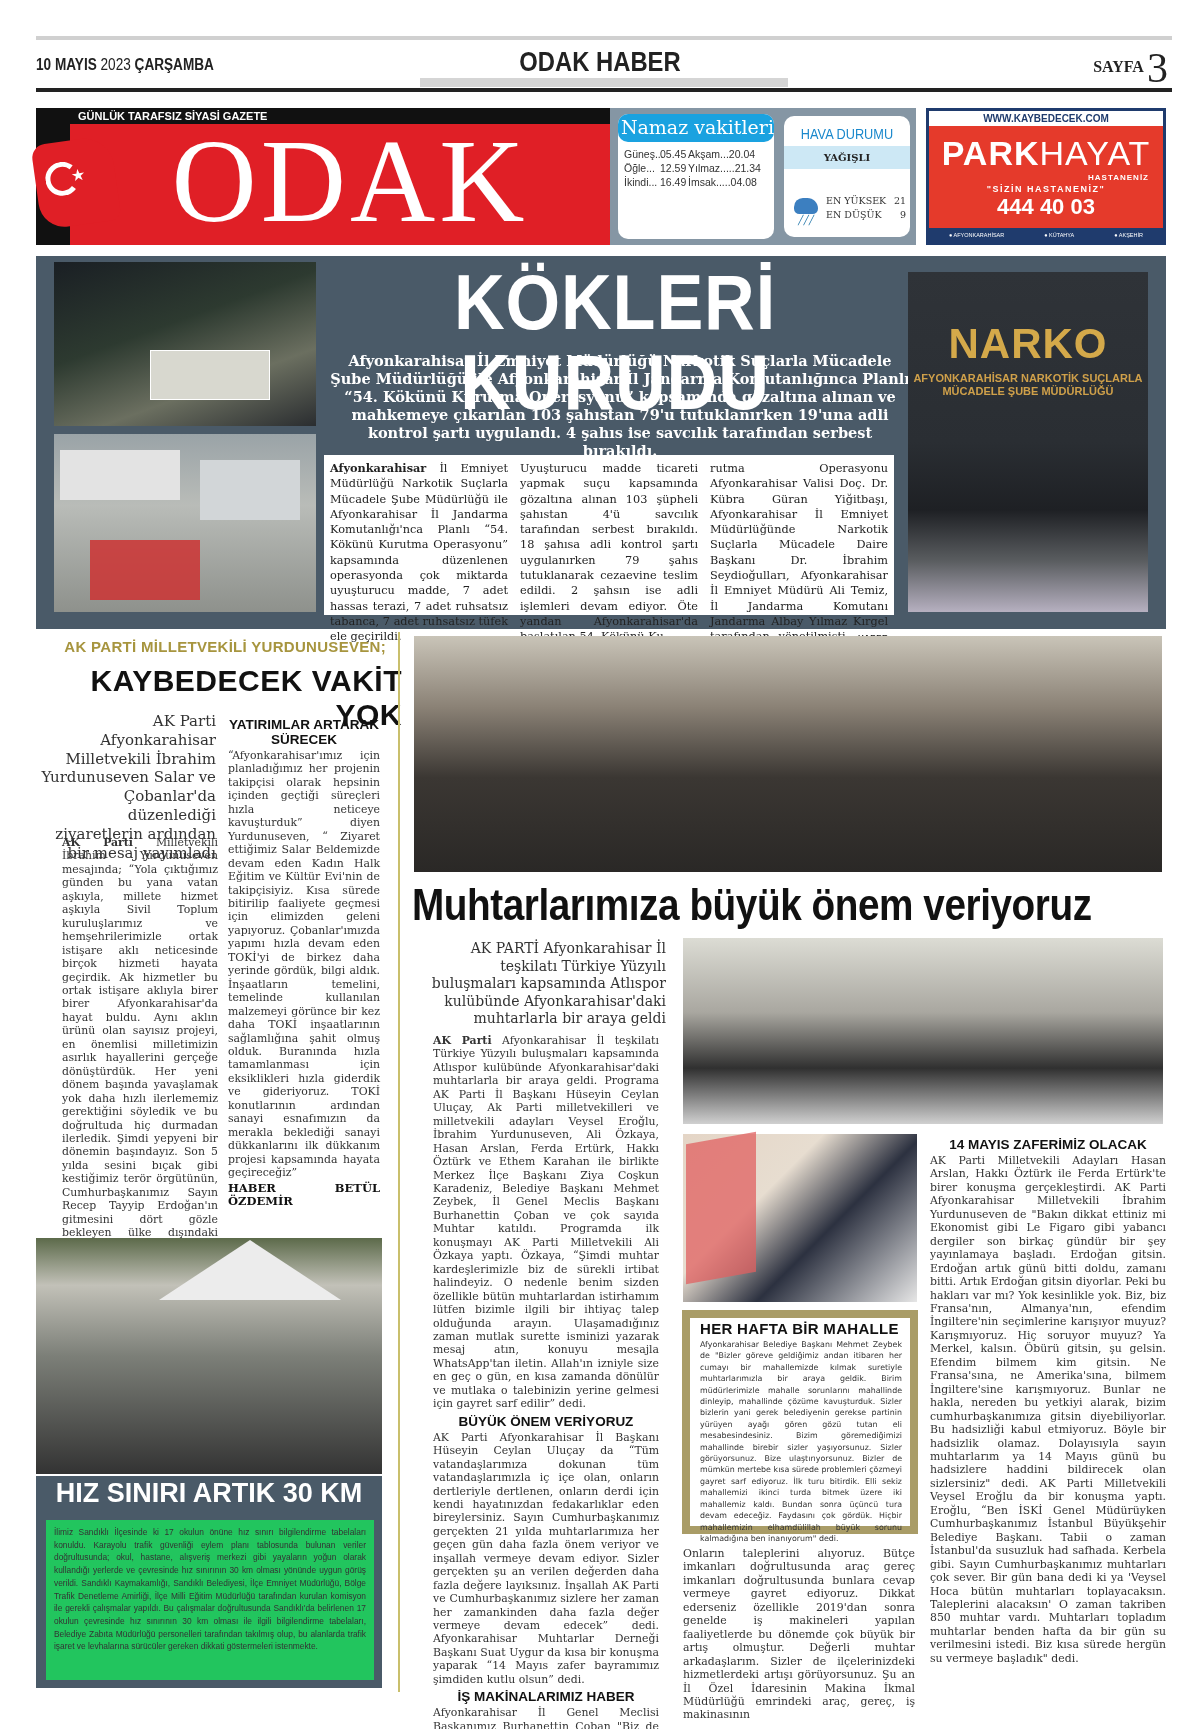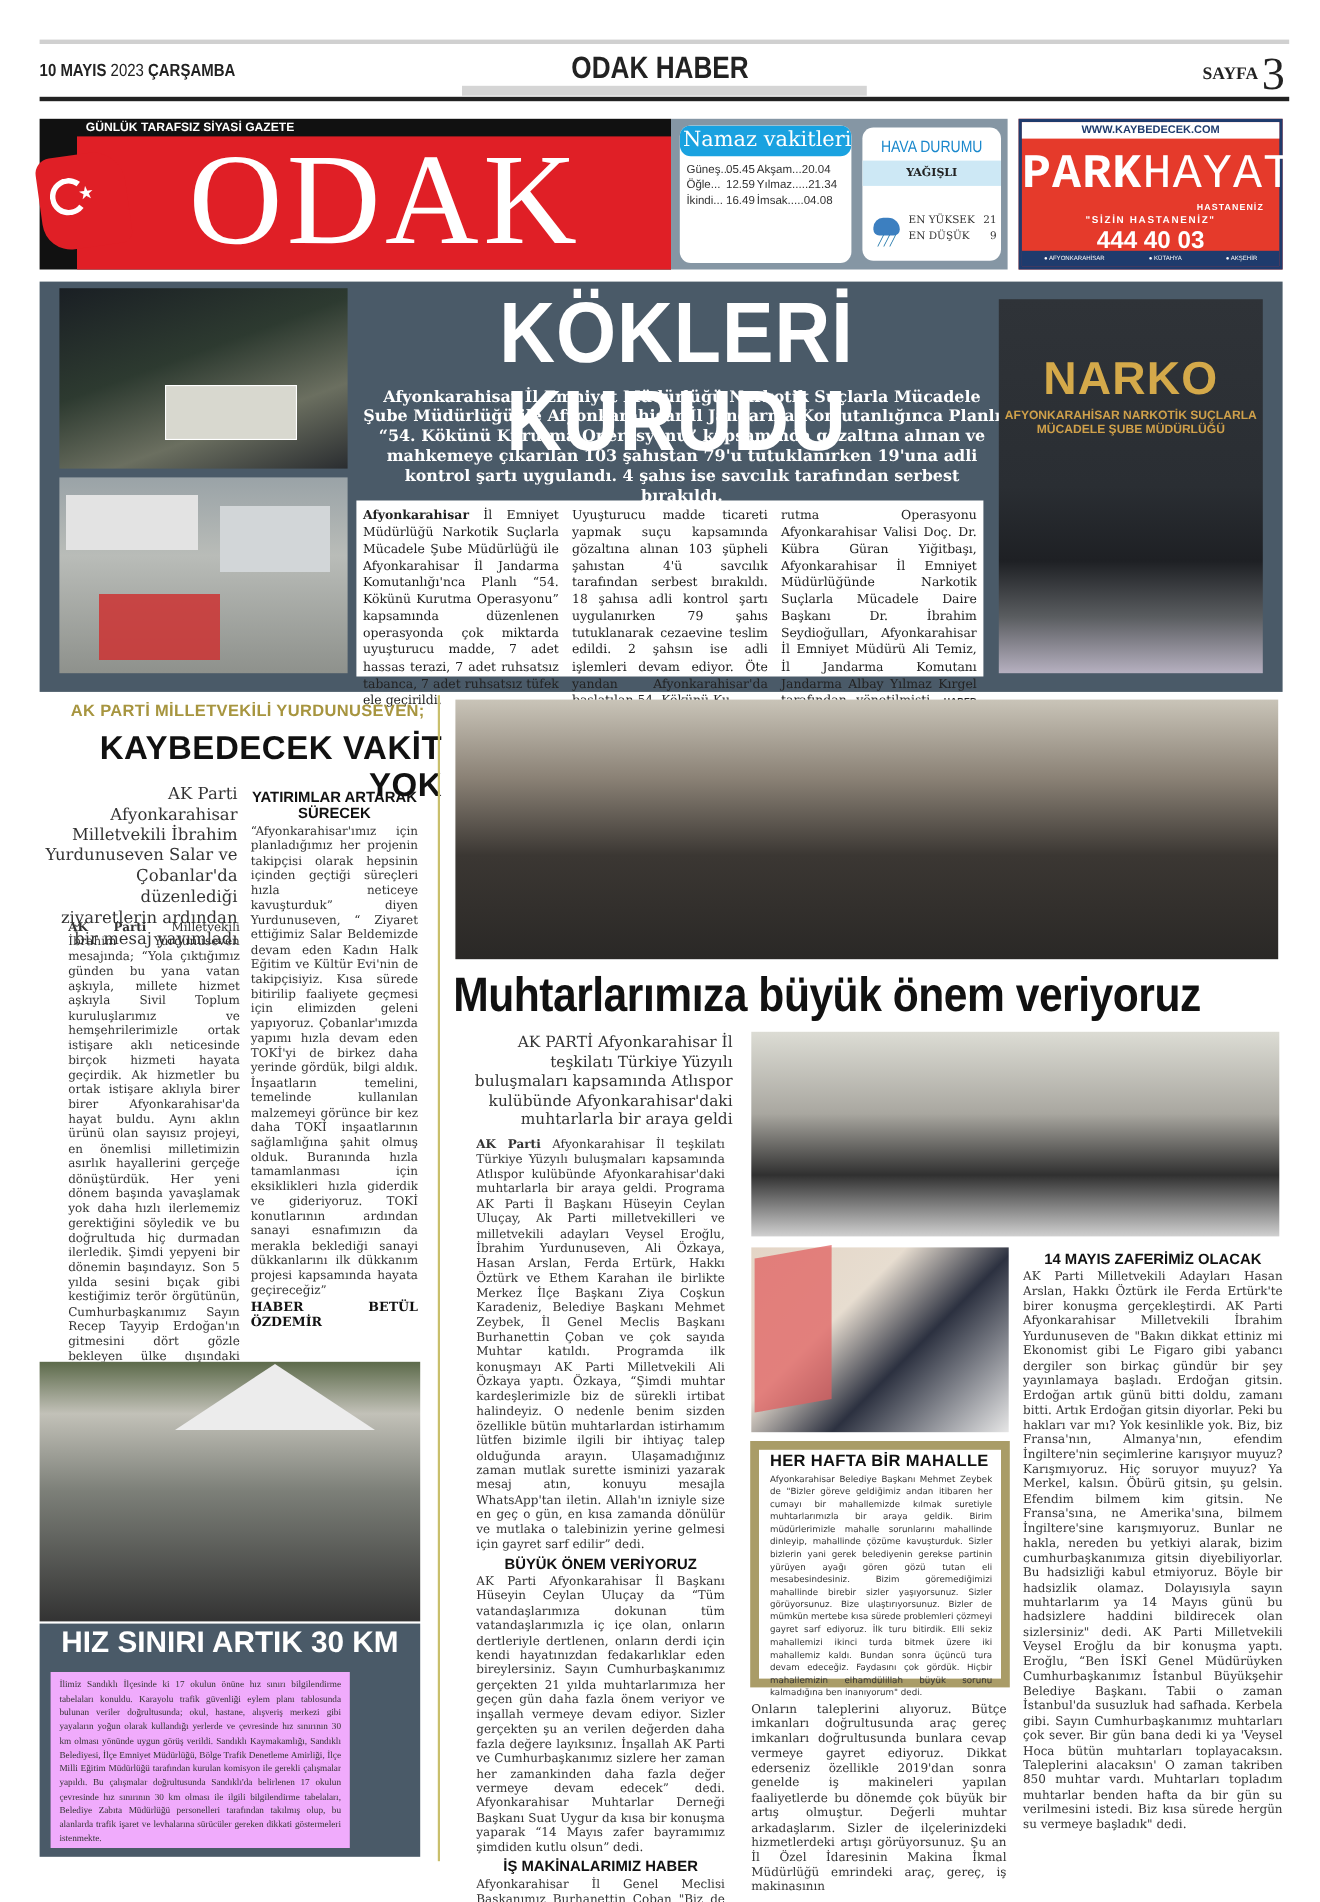--- a/index.html
+++ b/index.html
@@ -26,21 +26,21 @@
 .namaz-t{font-family:"Liberation Sans",sans-serif;font-size:10.5px;line-height:14px;padding:5px 4px 0 6px;color:#333;display:grid;grid-template-columns:36px 28px 1fr}
 .hava{left:784px;top:116px;width:126px;height:121px;background:#fff;border-radius:10px;overflow:hidden}
 .hava-h{color:#1a88cc;text-align:center;font-family:"Liberation Sans",sans-serif;font-size:15px;padding:9px 0 4px;transform:scaleX(0.85)}
 .hava-s{background:#cde8f5;text-align:center;font-size:10px;font-weight:bold;padding:6px 0;color:#222}
 .cloud{position:absolute;left:10px;top:82px;width:24px;height:16px;background:#3c7fc0;border-radius:10px 12px 6px 6px}
 .rain{position:absolute;left:14px;top:99px;color:#27a;font-size:9px}
 .hava-t{position:absolute;left:42px;top:78px;font-size:9.5px;line-height:14px;color:#333;width:80px}
 .hava-t div{display:flex;justify-content:space-between}
 .ad{left:926px;top:108px;width:240px;height:137px;background:#e53a2b;border:3px solid #1f3b6d}
 .ad-url{background:#fff;text-align:center;font-family:"Liberation Sans",sans-serif;font-weight:bold;font-size:10px;color:#1f3b6d;padding:2px 0}
-.ad-brand{color:#fff;font-family:Liberation Mono, monospace;font-size:44px;text-align:center;margin-top:8px;letter-spacing:1px}
+.ad-brand{color:#fff;font-family:Liberation Sans, sans-serif;font-size:34px;text-align:center;margin-top:8px;letter-spacing:1px}
 .ad-brand b{font-weight:bold}
 .ad-sub{color:#fff;font-family:"Liberation Sans",sans-serif;font-weight:bold;font-size:8px;text-align:right;padding-right:14px;letter-spacing:1px}
 .ad-slogan{color:#fff;font-family:"Liberation Sans",sans-serif;font-weight:bold;font-size:9px;text-align:center;letter-spacing:1.5px;margin-top:2px}
 .ad-phone{color:#fff;font-family:"Liberation Sans",sans-serif;font-weight:bold;font-size:22px;text-align:center}
 .ad-loc{position:absolute;left:0;bottom:0;width:100%;height:14px;background:#1f3b6d;display:flex;justify-content:space-around;color:#fff;font-family:"Liberation Sans",sans-serif;font-size:5.5px;line-height:14px}
 
 .story1{left:36px;top:256px;width:1130px;height:373px;background:#4a5a68}
 .photo{background:#555;overflow:hidden}
 .ph1{left:54px;top:262px;width:262px;height:164px;background:linear-gradient(160deg,#1a1f24 0%,#2d3a30 40%,#6b6f60 70%,#2a2d30 100%)}
 .ph1b{left:150px;top:350px;width:120px;height:50px;background:#d8d8cf;border:1px solid #fff}
@@ -62,21 +62,21 @@
 .lede2{left:40px;top:712px;width:176px;text-align:right;font-family:"DejaVu Serif",serif;font-size:15px;line-height:18.8px;color:#333}
 .body-s{font-family:"DejaVu Serif",serif;font-size:10.9px;line-height:13.45px;text-align:justify;color:#333}
 .l1{left:62px;top:836px;width:156px}
 .r1{left:228px;top:713px;width:152px}
 .subh{font-family:"Liberation Sans",sans-serif;font-weight:bold;font-size:13.5px;line-height:15px;text-align:center;color:#111}
 .byl{font-family:"DejaVu Serif",serif;font-weight:bold;font-size:11.5px;color:#111}
 .ph3{left:36px;top:1238px;width:346px;height:236px;background:linear-gradient(180deg,#5c6a4a 0%,#c2c1b8 20%,#7c7f78 50%,#333 100%)}
 .tent{left:120px;top:1240px;width:260px;height:60px;background:#ececec;clip-path:polygon(15% 100%,50% 0,85% 100%)}
 .hizbox{left:36px;top:1476px;width:346px;height:212px;background:#4a5a68}
 .hiz-t{left:36px;top:1478px;width:346px;text-align:center;color:#fff;font-family:"Liberation Sans",sans-serif;font-weight:bold;font-size:27px}
-.hiz-b{left:46px;top:1520px;width:272px;height:160px;background:#f0abfc;padding:6px 8px;font-family:Liberation Serif, serif;font-size:8.4px;line-height:12.7px;text-align:justify;color:#333}
+.hiz-b{left:46px;top:1520px;width:328px;height:160px;background:#22c55e;padding:6px 8px;font-family:Liberation Sans, sans-serif;font-size:8.4px;line-height:12.7px;text-align:justify;color:#333}
 .divider{left:398px;top:632px;width:2px;height:1060px;background:#c9bf6c}
 
 .ph4{left:414px;top:636px;width:748px;height:236px;background:linear-gradient(180deg,#c9c4b8 0%,#8b8276 30%,#3b3733 60%,#2a2826 100%)}
 .muh{left:412px;top:880px;width:752px;text-align:center;font-family:"Liberation Sans",sans-serif;font-weight:bold;font-size:44px;color:#111;letter-spacing:-0.5px;transform:scaleX(0.88);transform-origin:left;white-space:nowrap}
 .lede3{left:430px;top:940px;width:236px;text-align:right;font-family:"DejaVu Serif",serif;font-size:14px;line-height:17.6px;color:#333}
 .c1{left:433px;top:1034px;width:226px}
 .ph5{left:683px;top:938px;width:480px;height:186px;background:linear-gradient(180deg,#dcdcd4 0%,#a9a7a0 40%,#303030 70%,#d0d0d0 100%)}
 .ph6{left:683px;top:1134px;width:234px;height:168px;background:linear-gradient(135deg,#e4d5c6 0%,#e7ddd0 35%,#2c3140 60%,#e6e6e6 100%)}
 .flag2{left:686px;top:1138px;width:70px;height:140px;background:#e06060;opacity:.75;transform:skewY(-10deg)}
 .herhafta{left:682px;top:1310px;width:236px;height:224px;background:#a99c67}

